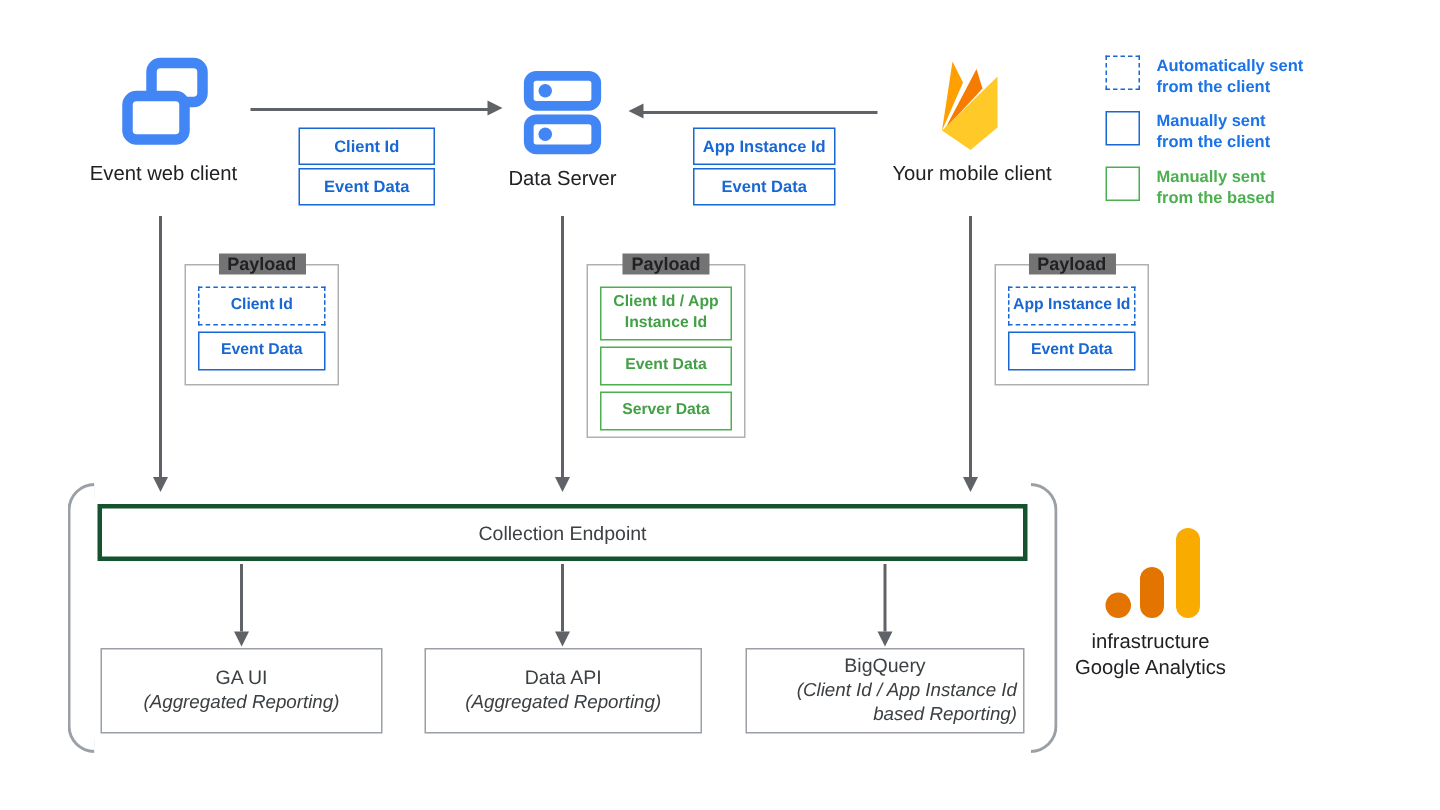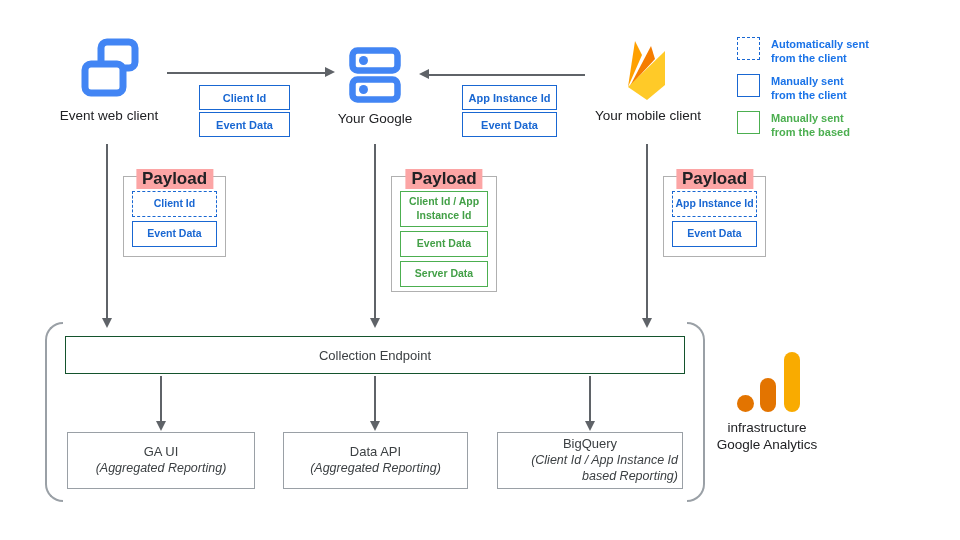--- a/index.html
+++ b/index.html
@@ -38,21 +38,21 @@
   .legend-text { font-size:11px; font-weight:bold; color:#1a73e8; line-height:13.5px; padding-top:1px; }
   .legend-text.green { color:#4caf50; }
 
   
   .payload {
     position:absolute; border:1px solid #b0b0b0; background:#fff;
     display:flex; flex-direction:column; gap:4px; padding:14px 8px 0 8px;
   }
   .payload-title {
     position:absolute; top:-8px; left:50%; transform:translateX(-50%);
-    background:#fca5a5; padding:0 6px; font-size:17px; font-weight:bold;
+    background:#737373; padding:0 6px; font-size:12px; font-weight:bold;
     color:#202124; white-space:nowrap;
   }
   .pitem {
     display:flex; align-items:center; justify-content:center; text-align:center;
     background:#fff; border:1.5px solid #1967d2; color:#1967d2;
     font-size:10.5px; font-weight:bold; line-height:1.3; min-height:26px;
   }
   .pitem.dashed { border-style:dashed; }
   .pitem.green  { border-color:#4caf50; color:#43a047; }
   .pitem.tall { min-height:36px; }
@@ -60,21 +60,21 @@
   
   .bracket-l {
     position:absolute; width:18px; border:2px solid #9aa0a6; border-right:none;
     border-radius:22px 0 0 22px;
   }
   .bracket-r {
     position:absolute; width:18px; border:2px solid #9aa0a6; border-left:none;
     border-radius:0 22px 22px 0;
   }
   .ce-box {
-    position:absolute; border:1px solid #14532d; background:#fff;
+    position:absolute; border:3px solid #14532d; background:#fff;
     display:flex; align-items:center; justify-content:center;
     font-size:13px; color:#3c4043;
   }
   .outbox {
     position:absolute; border:1px solid #9aa0a6; background:#fff;
     display:flex; flex-direction:column; align-items:center; justify-content:center;
     color:#3c4043; text-align:center; padding:2px 4px;
   }
   .outbox .t { font-size:13px; line-height:1.3; }
   .outbox .s { font-size:12.5px; font-style:italic; line-height:1.25; }
@@ -94,21 +94,21 @@
     <rect x="5" y="28" width="38" height="29" rx="6" fill="#fff" stroke="#4285f4" stroke-width="7"></rect>
   </svg>
   <div class="node-label" style="left:38px; top:108px; width:142px;">Event web client</div>
 
   <svg class="abs" style="left:348px; top:46px;" width="54" height="60" viewBox="0 0 54 60">
     <rect x="4.5" y="4.5" width="45" height="20" rx="5" fill="#fff" stroke="#4285f4" stroke-width="6.5"></rect>
     <circle cx="15.5" cy="14.5" r="4.5" fill="#4285f4"></circle>
     <rect x="4.5" y="33.5" width="45" height="20" rx="5" fill="#fff" stroke="#4285f4" stroke-width="6.5"></rect>
     <circle cx="15.5" cy="43.5" r="4.5" fill="#4285f4"></circle>
   </svg>
-  <div class="node-label" style="left:310px; top:111px; width:130px;">Your Google</div>
+  <div class="node-label" style="left:310px; top:111px; width:130px;">Data Server</div>
 
   <svg class="abs" style="left:621px; top:38px;" width="52" height="66" viewBox="0 0 52 66">
     <polygon points="14,3 21,17 7,49" fill="#ffa000"></polygon>
     <polygon points="30,8 34,21 9,48" fill="#f57c00"></polygon>
     <polygon points="44,13 44,47 26,62 7,49" fill="#ffca28"></polygon>
   </svg>
   <div class="node-label" style="left:577px; top:108px; width:142px;">Your mobile client</div>
 
   <div class="hline" style="left:167px; top:72px; width:159px;"></div>
   <div class="head right" style="left:325px; top:67px;"></div>

